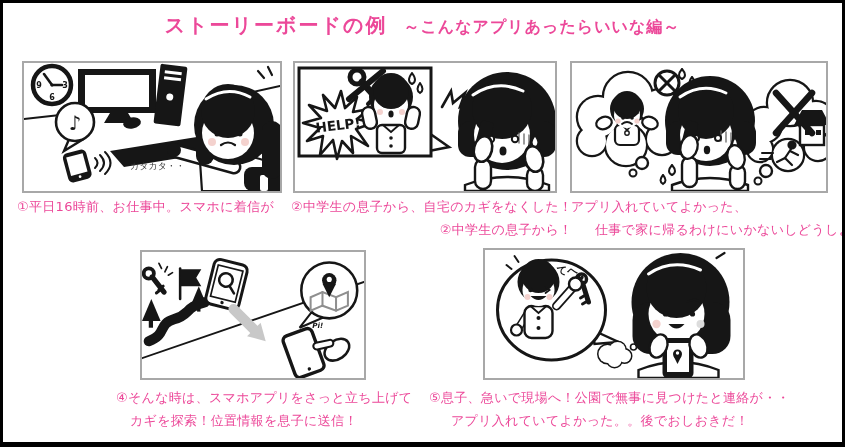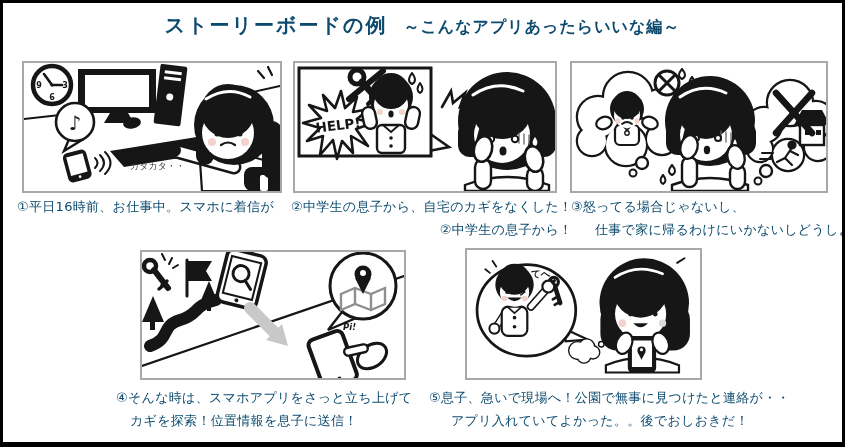--- a/index.html
+++ b/index.html
@@ -1,34 +1,34 @@
 <!DOCTYPE html>
 <html><head>
 <meta charset="utf-8">
 <style>
   * { margin:0; padding:0; box-sizing:border-box; }
   html,body { width:845px; height:447px; background:#fff; }
   .page {
     position:relative; width:845px; height:447px; background:#fff;
     border:3px solid #000; border-bottom-width:5px; overflow:hidden;
-    font-family:"DejaVu Sans", sans-serif; color:#0c4a6e;
+    font-family:"DejaVu Sans", sans-serif; color:#ec4899;
   }
   .title-row { position:absolute; top:9px; left:0; right:0; text-align:center; white-space:nowrap; }
   .title-main { font-size:20px; font-weight:bold; letter-spacing:2px; }
   .title-sub  { font-size:16px; font-weight:bold; letter-spacing:1px; margin-left:16px; }
   .panel { position:absolute; background:#fff; border:2px solid #a8a8a8; }
   .panel svg { display:block; width:100%; height:100%; }
   .panel svg text { font-family:"DejaVu Sans", sans-serif; }
   .caption { position:absolute; font-size:13px; line-height:23px; white-space:nowrap; letter-spacing:0.3px; }
   .caption .l2 { display:block; }
   #p1 { left:19px;  top:58px;  width:260px; height:132px; }
   #p2 { left:290px; top:58px;  width:264px; height:132px; }
   #p3 { left:567px; top:58px;  width:258px; height:132px; }
-  #p4 { left:137px; top:247px; width:266px; height:130px; }
-  #p5 { left:462px; top:245px; width:237px; height:132px; }
+  #p4 { left:137px; top:247px; width:226px; height:130px; }
+  #p5 { left:480px; top:245px; width:262px; height:132px; }
   #c1 { left:14px;  top:192px; }
   #c2 { left:288px; top:192px;text-align:right; } #c2 .l2 { padding-left:22px; }
   #c3 { left:568px; top:192px; } #c3 .l2 { padding-left:24px; }
   #c4 { left:113px; top:383px; } #c4 .l2 { padding-left:14px; }
   #c5 { left:426px; top:383px; } #c5 .l2 { padding-left:22px; }
 </style>
 </head>
 <body>
 
 <div class="page">
@@ -476,21 +476,21 @@
   </div>
 
   <div class="caption" id="c1">
     <span class="l1">①平日16時前、お仕事中。スマホに着信が</span>
   </div>
   <div class="caption" id="c2">
     <span class="l1">②中学生の息子から、自宅のカギをなくした！</span>
     <span class="l2">②中学生の息子から！</span>
   </div>
   <div class="caption" id="c3">
-    <span class="l1">③怒ってる場合じゃないし、</span>
+    <span class="l1">アプリ入れていてよかった、</span>
     <span class="l2">仕事で家に帰るわけにいかないしどうしよう！</span>
   </div>
   <div class="caption" id="c4">
     <span class="l1">④そんな時は、スマホアプリをさっと立ち上げて</span>
     <span class="l2">カギを探索！位置情報を息子に送信！</span>
   </div>
   <div class="caption" id="c5">
     <span class="l1">⑤息子、急いで現場へ！公園で無事に見つけたと連絡が・・</span>
     <span class="l2">アプリ入れていてよかった。。後でおしおきだ！</span>
   </div>

